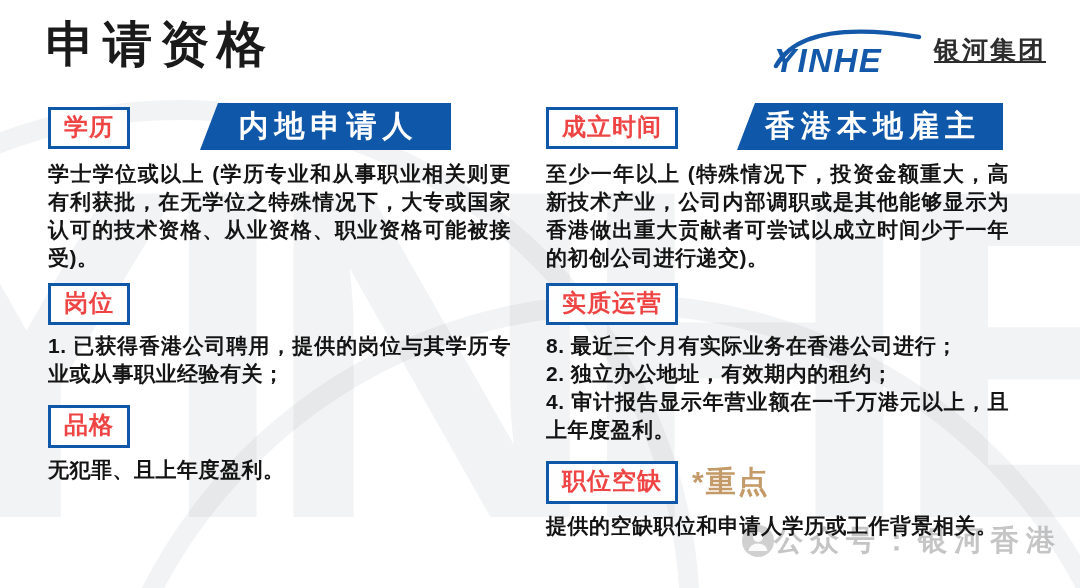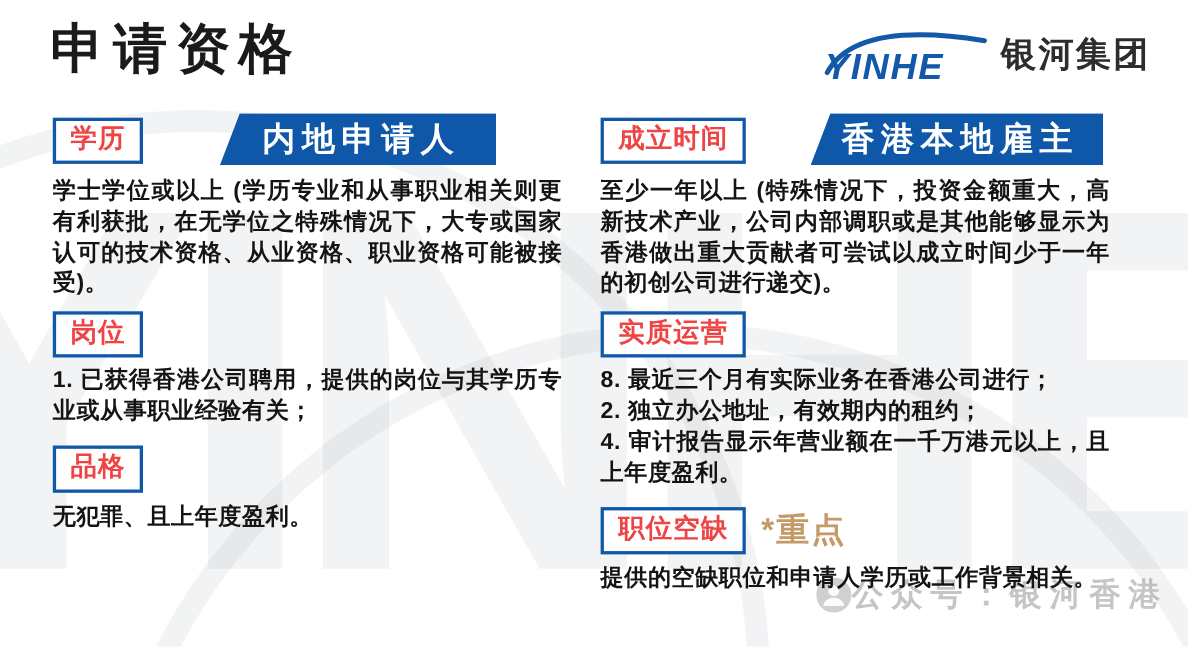--- a/index.html
+++ b/index.html
@@ -60,24 +60,25 @@
 
   .logo {
     position: absolute;
     right: 34px;
     top: 22px;
     display: flex;
     align-items: center;
     gap: 10px;
   }
   .logo-company {
-    font-size: 32px;
+    font-size: 26px;
     font-weight: 700;
     color: #2d2d2d;
     letter-spacing: 2px;
+    text-decoration: underline;
   }
 
   .col { position: absolute; top: 103px; width: 463px; }
   .col-left  { left: 48px; }
   .col-right { left: 546px; }
 
   .col-header { position: relative; height: 50px; margin-bottom: 7px; }
 
   .badge {
     display: inline-block;

